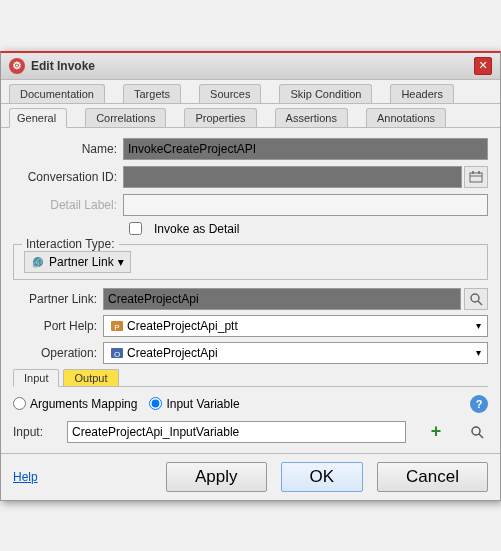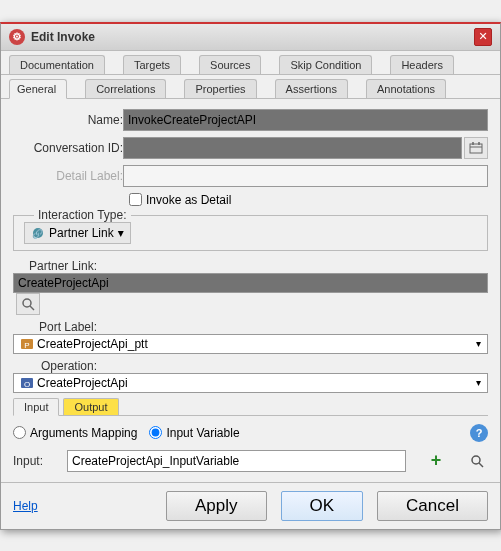--- a/index.html
+++ b/index.html
@@ -92,20 +92,21 @@
       padding: 10px 12px;
     }
     .form-row {
       display: flex;
       align-items: center;
       margin-bottom: 6px;
     }
     .form-label {
       width: 110px;
       text-align: right;
+      padding-right: 6px;
       color: #333;
       font-size: 12px;
       flex-shrink: 0;
     }
     .form-label.disabled {
       color: #aaa;
     }
     .form-input {
       flex: 1;
       height: 22px;
@@ -128,31 +129,32 @@
       display: flex;
       align-items: center;
       justify-content: center;
       margin-left: 2px;
     }
     .checkbox-row {
       display: flex;
       align-items: center;
       margin-left: 116px;
       margin-bottom: 8px;
+      gap: 8px;
     }
     .interaction-group {
       border: 1px solid #bbb;
       padding: 6px 10px;
       margin-bottom: 8px;
       position: relative;
     }
     .interaction-legend {
       position: absolute;
       top: -8px;
-      left: 20px;
+      left: 8px;
       background: #f0f0f0;
       padding: 0 4px;
       font-size: 12px;
       color: #333;
     }
     .interaction-row {
       display: flex;
       align-items: center;
       gap: 6px;
     }
@@ -162,22 +164,22 @@
       gap: 4px;
       border: 1px solid #bbb;
       background: #e8e8e8;
       padding: 2px 6px;
       cursor: pointer;
       font-size: 12px;
       height: 22px;
     }
     .inner-form-row {
       display: flex;
+      align-items: center;
       margin-bottom: 5px;
-      flex-direction: column;
     }
     .inner-label {
       width: 90px;
       text-align: right;
       padding-right: 6px;
       color: #333;
       font-size: 12px;
       flex-shrink: 0;
     }
     .select-box {
@@ -397,21 +399,21 @@
       <input class="form-input" type="text" value="CreateProjectApi" style="flex: 1 1 0%; height: 22px;">
       <div class="icon-btn" style="margin-left:3px;">
         <svg width="14" height="14" viewBox="0 0 14 14">
           <circle cx="6" cy="6" r="4" fill="none" stroke="#666" stroke-width="1.5"></circle>
           <line x1="9" y1="9" x2="13" y2="13" stroke="#666" stroke-width="1.5"></line>
         </svg>
       </div>
     </div>
 
     <div class="inner-form-row">
-      <span class="inner-label">Port Label:</span>
+      <span class="inner-label">Port Help:</span>
       <div class="select-box" style="flex:1; border:1px solid #999; background:white; padding:2px 6px; height:22px; display:flex; align-items:center;">
         <svg width="14" height="14" viewBox="0 0 14 14" style="margin-right:3px;">
           <rect x="1" y="2" width="12" height="10" rx="1" fill="#cc8833"></rect>
           <text x="7" y="11" text-anchor="middle" fill="white" font-size="8">P</text>
         </svg>
         <span style="flex:1; font-size:12px;">CreateProjectApi_ptt</span>
         <span style="font-size:10px;">▾</span>
       </div>
     </div>
 

